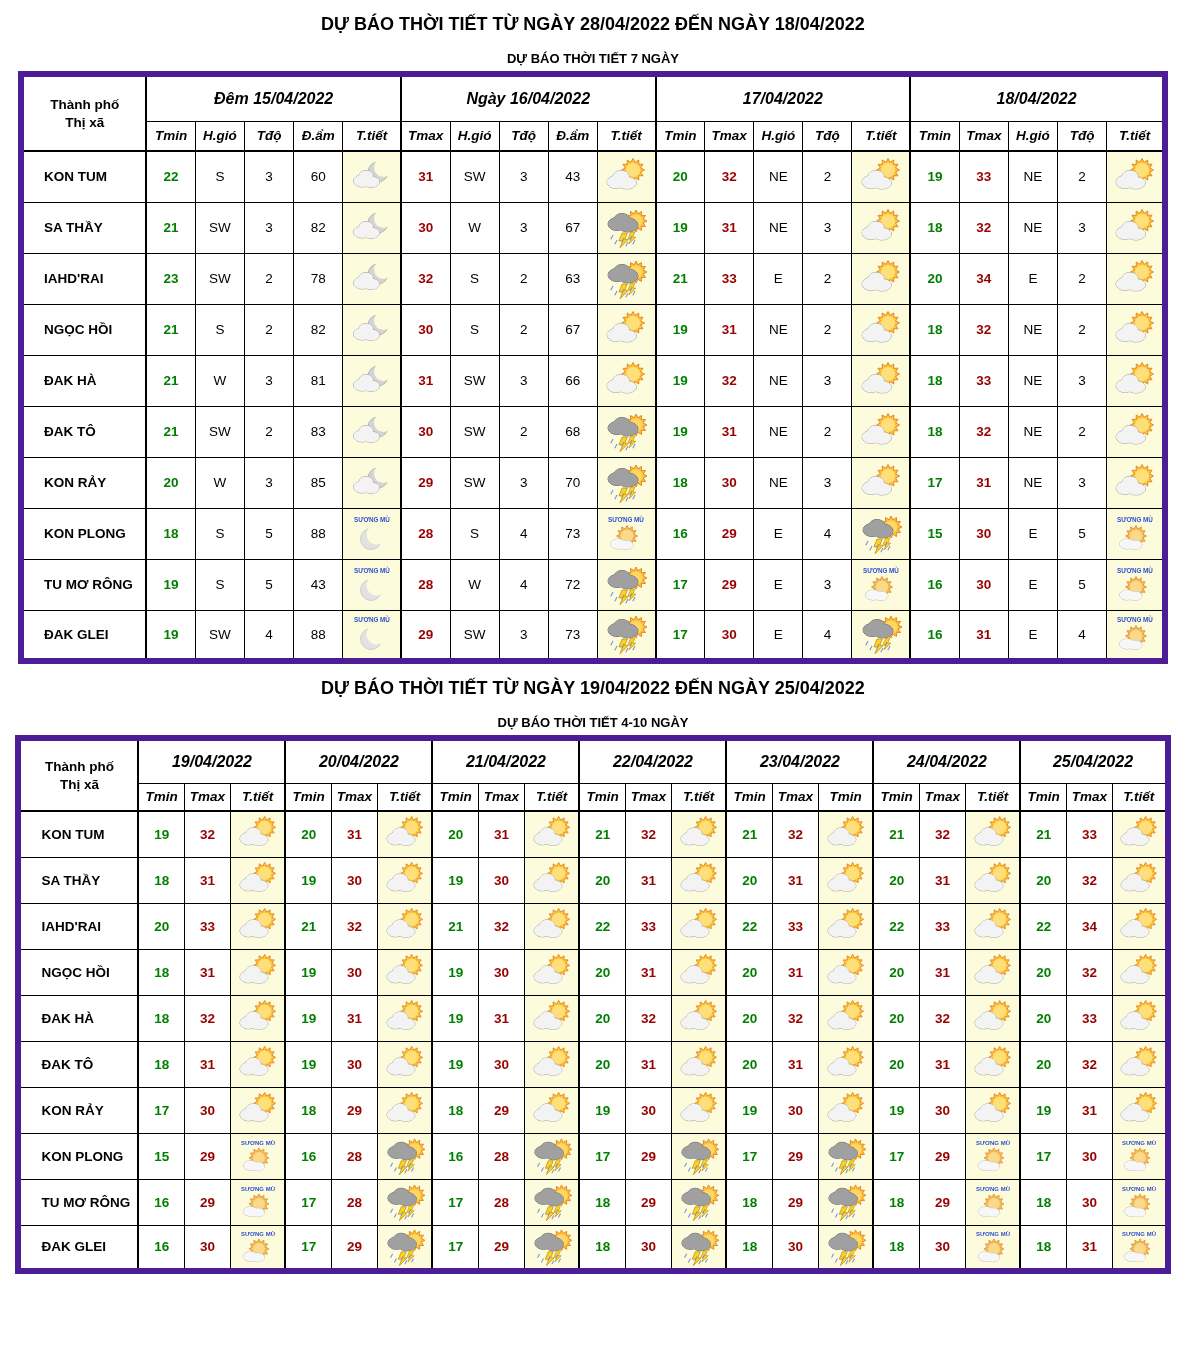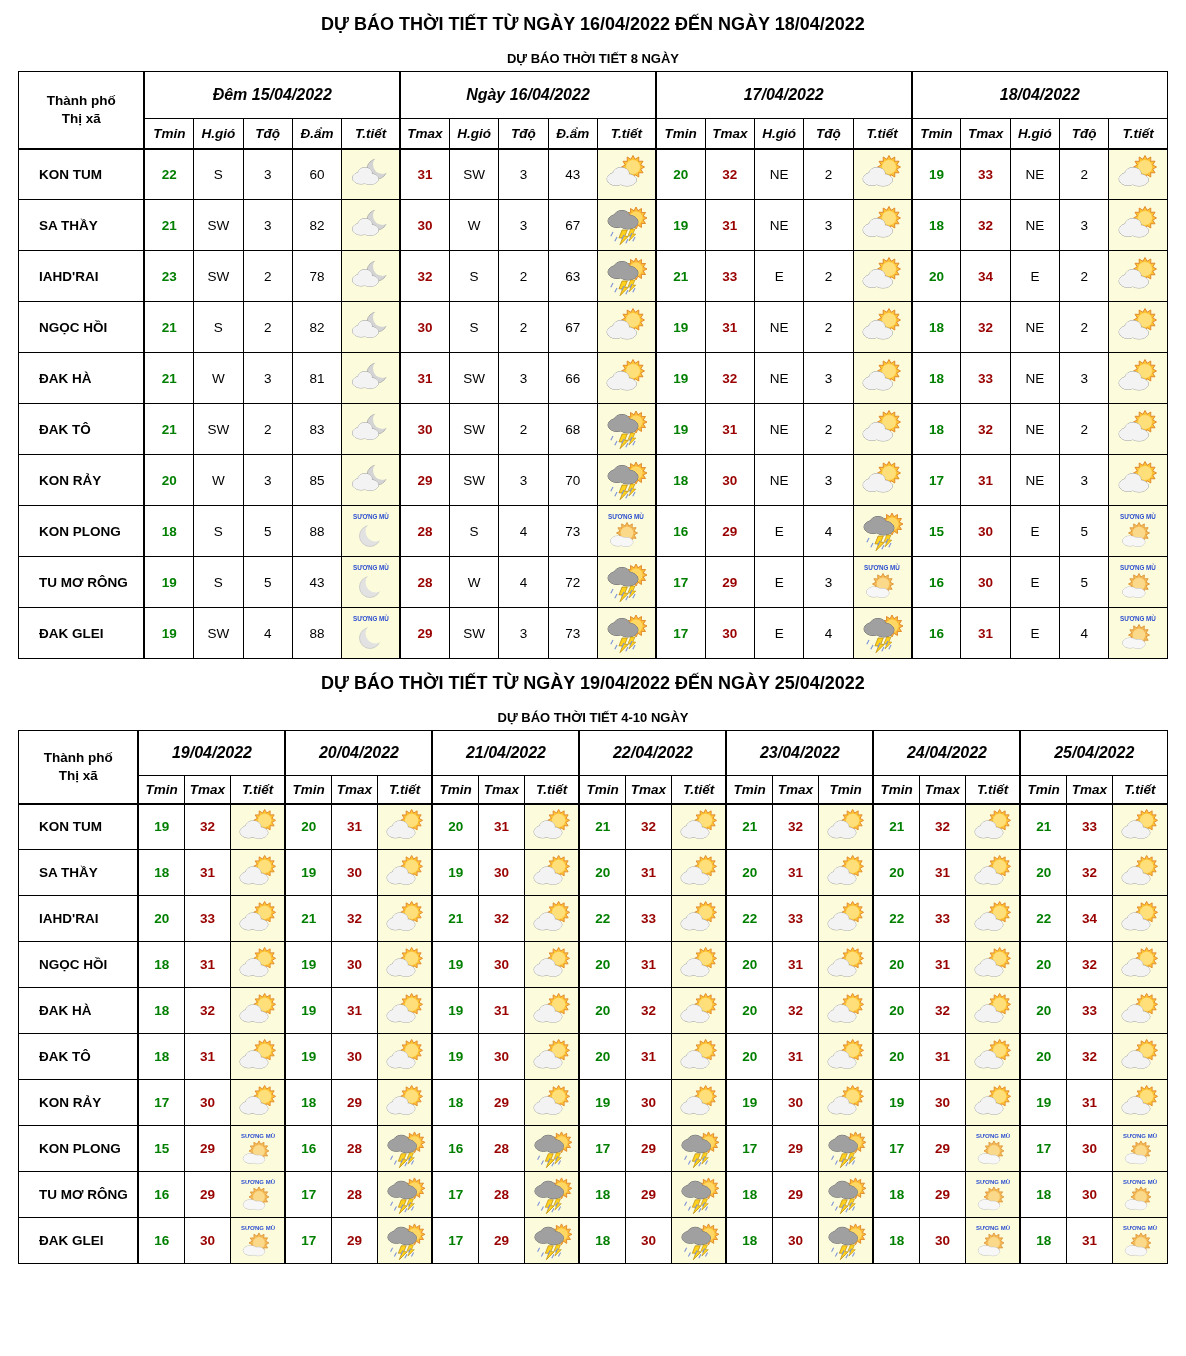--- a/index.html
+++ b/index.html
@@ -1,21 +1,21 @@
 <!DOCTYPE html>
 <html style="--tmin: #007F00; --tmax: #990000; --iconbg: #FCFCDC;"><head>
 <meta charset="utf-8">
 <style>
   *{box-sizing:border-box}
   html,body{margin:0;padding:0}
   body{width:1186px;background:#fff;color:#000;font-family:"Liberation Sans",sans-serif}
   .title{font-size:18px;font-weight:bold;text-align:center;margin:14px 0 0}
   .t2-title{}
   .subtitle{font-size:13px;font-weight:bold;text-align:center;margin:16px 0 5px}
-  table{border-collapse:collapse;table-layout:fixed;margin:0 auto;border:1px solid #4c1d95;width:1150px}
+  table{border-collapse:collapse;table-layout:fixed;margin:0 auto;border:6px solid #4c1d95;width:1150px}
   th,td{border:1px solid #000;text-align:center;vertical-align:middle;padding:0;overflow:hidden}
   thead{border-bottom:2px solid #000}
   thead th{font-style:italic;font-weight:bold;background:#fff}
   th.group{font-size:16px}
   #t1 th.group{height:47px}
   #t2 th.group{height:45px}
   th.colhead{font-size:13.5px}
   #t1 th.colhead{height:30px}
   #t2 th.colhead{height:28px}
   th.corner{font-style:normal;font-size:13.5px;line-height:1.3}
@@ -26,22 +26,22 @@
   td.tmin{color:var(--tmin,#007F00);font-weight:bold}
   td.tmax{color:var(--tmax,#990000);font-weight:bold}
   td.icon{background:var(--iconbg,#FCFCDC)}
   .gstart{border-left:2px solid #000}
   td svg{display:block;margin:0 auto}
   #t2 td svg{width:44px;height:38px}
 </style>
 </head>
 <body>
 
-<div class="title">DỰ BÁO THỜI TIẾT TỪ NGÀY 16/04/2022 ĐẾN NGÀY 18/04/2022</div>
-<div class="subtitle">DỰ BÁO THỜI TIẾT 8 NGÀY</div>
+<div class="title">DỰ BÁO THỜI TIẾT TỪ NGÀY 28/04/2022 ĐẾN NGÀY 18/04/2022</div>
+<div class="subtitle">DỰ BÁO THỜI TIẾT 7 NGÀY</div>
 <div id="t1-mount">
     <table id="t1">
       <colgroup>
         <col style="width: 125px;">
         <col style="width: 49px;">
         <col style="width: 49px;">
         <col style="width: 49px;">
         <col style="width: 49px;">
         <col style="width: 58px;">
         <col style="width: 49px;">

